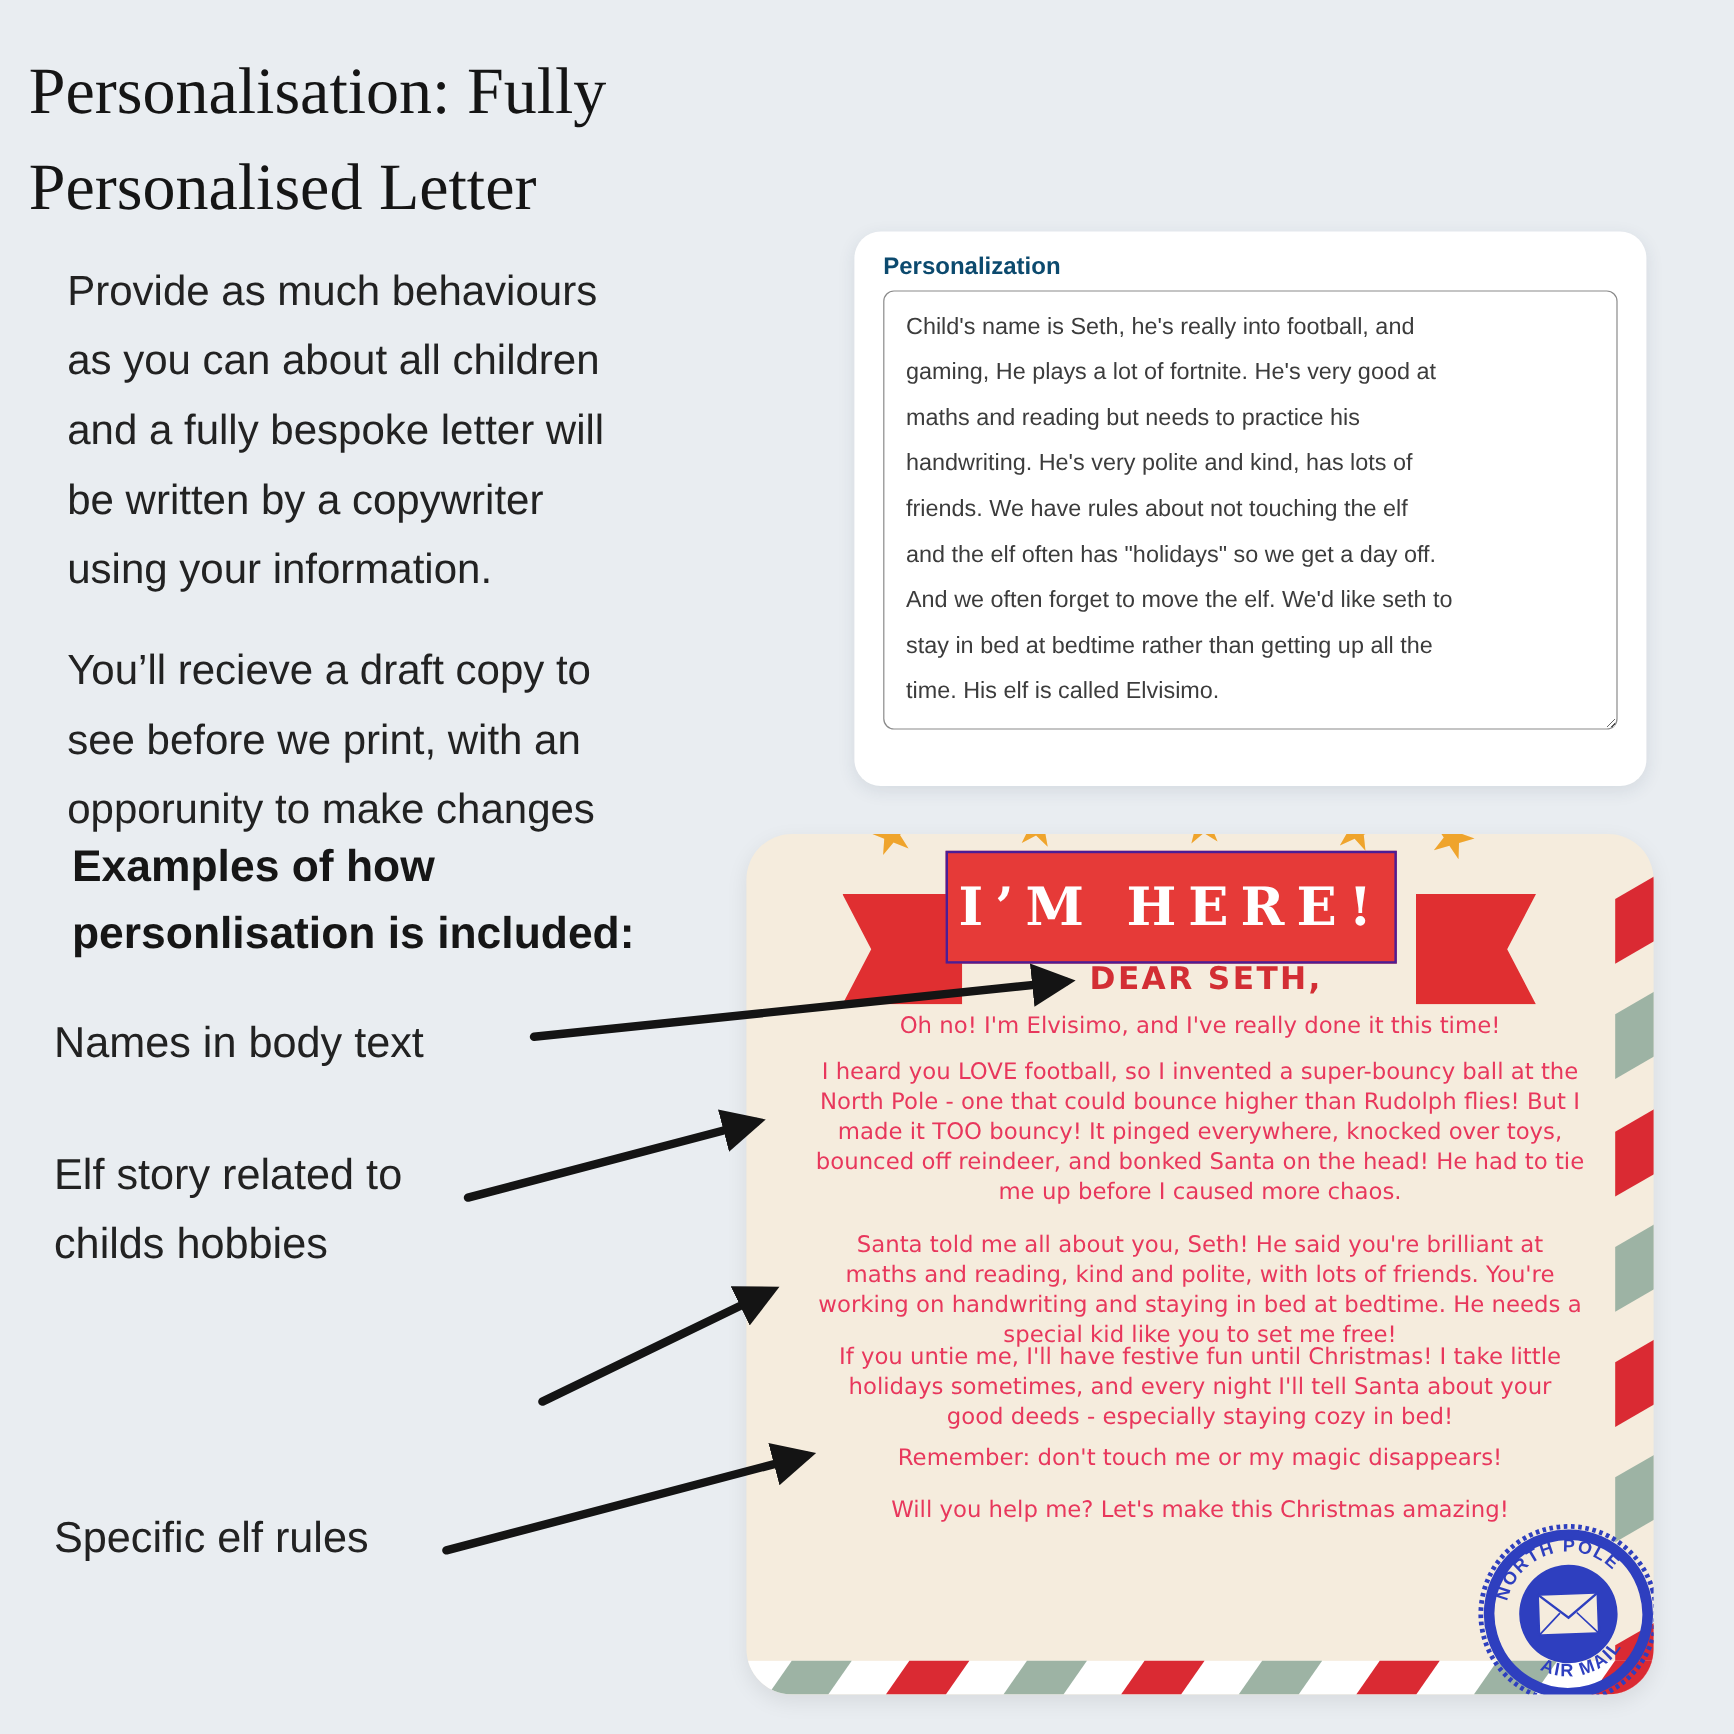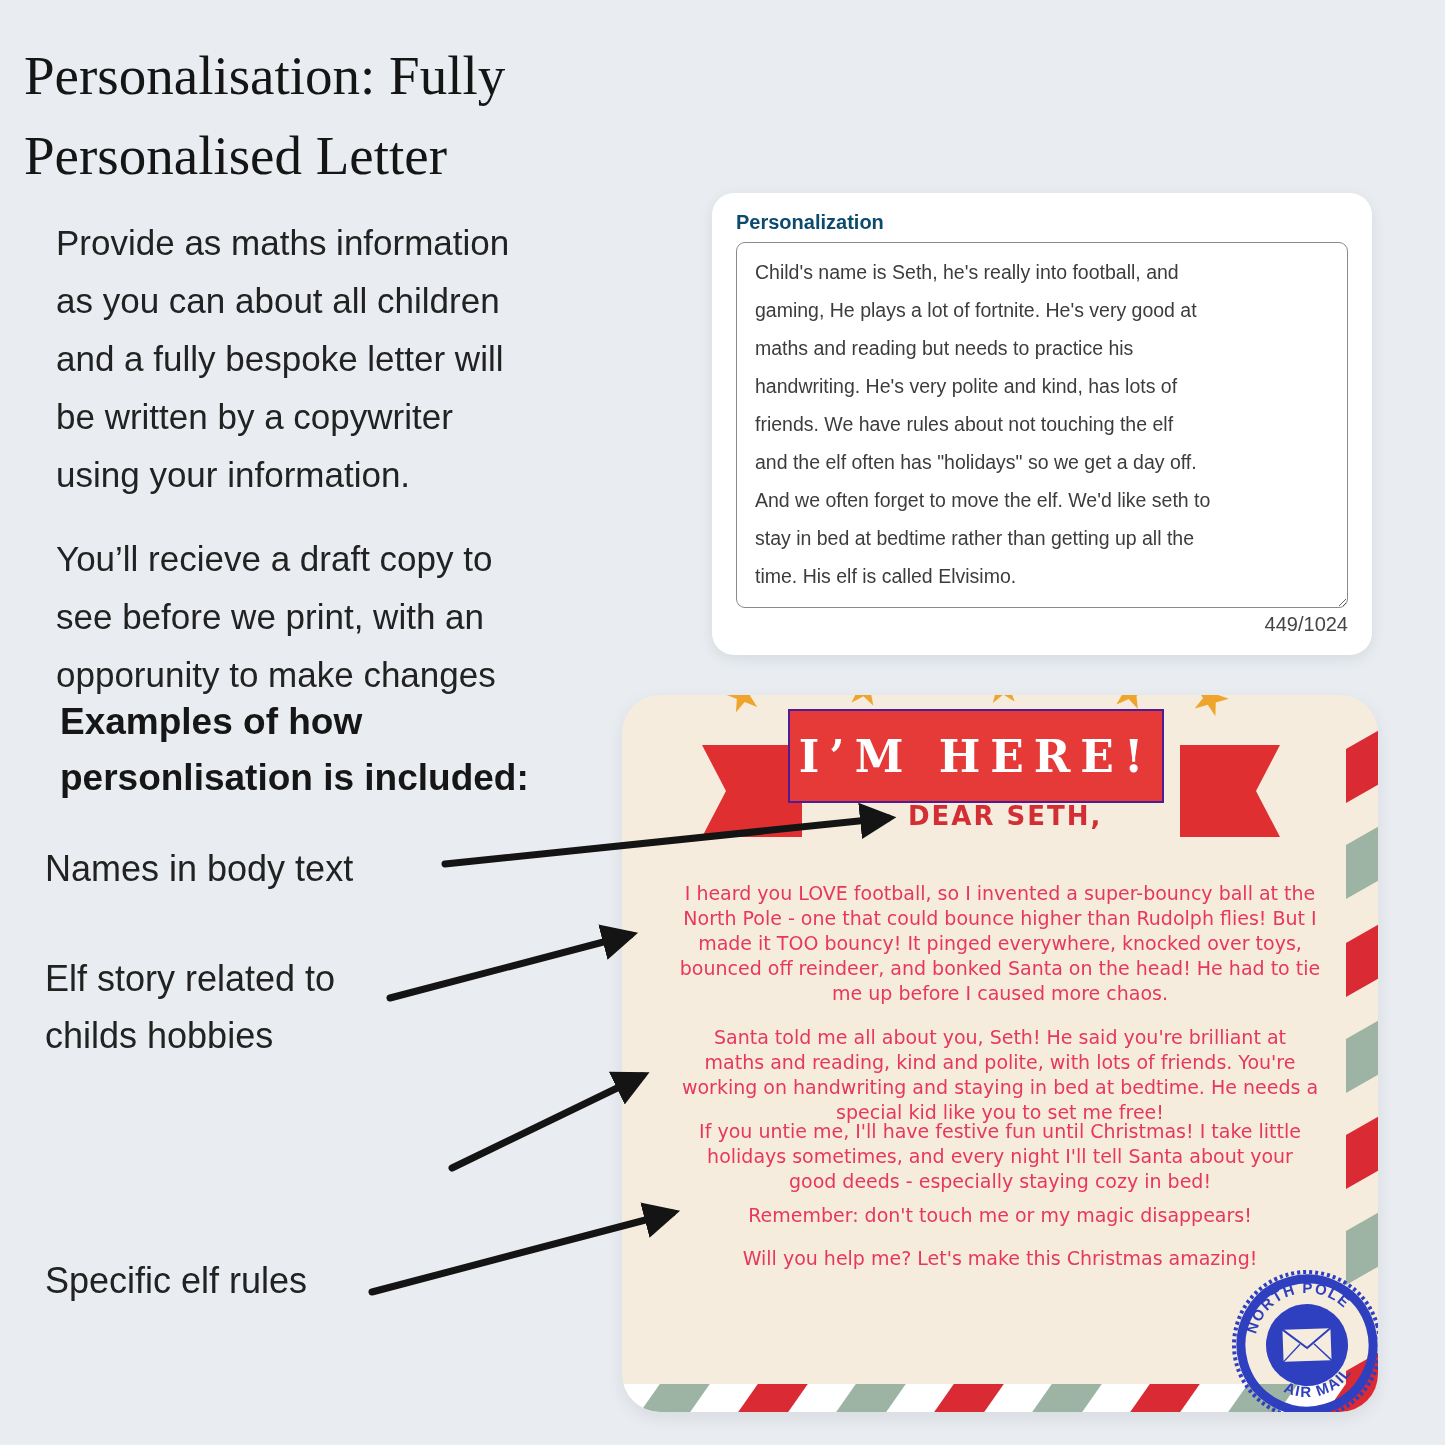--- a/index.html
+++ b/index.html
@@ -67,42 +67,41 @@
 </style>
 </head>
 <body>
 
 <div class="page">
 
   <div class="page-title">Personalisation: Fully
 Personalised Letter</div>
 
   <div class="intro">
-    <p>Provide as maths information
+    <p>Provide as much behaviours
 as you can about all children
 and a fully bespoke letter will
 be written by a copywriter
 using your information.</p>
     <p>You’ll recieve a draft copy to
 see before we print, with an
 opporunity to make changes</p>
   </div>
 
   <div class="form-card">
     <div class="form-label">Personalization</div>
     <textarea spellcheck="false" style="">Child's name is Seth, he's really into football, and
 gaming, He plays a lot of fortnite. He's very good at
 maths and reading but needs to practice his
 handwriting. He's very polite and kind, has lots of
 friends. We have rules about not touching the elf
 and the elf often has "holidays" so we get a day off.
 And we often forget to move the elf. We'd like seth to
 stay in bed at bedtime rather than getting up all the
 time. His elf is called Elvisimo.</textarea>
-    <div class="char-count">449/1024</div>
   </div>
 
   <div class="examples-heading">Examples of how
 personlisation is included:</div>
 
   <div class="example-label" style="top:840px;">Names in body text</div>
   <div class="example-label" style="top:950px;">Elf story related to
 childs hobbies</div>
   <div class="example-label" style="top:1252px;">Specific elf rules</div>
 
@@ -114,20 +113,21 @@
     <span class="star" style="left:488px;top:-27px;transform:rotate(12deg);">★</span>
     <span class="star" style="left:568px;top:-21px;transform:rotate(20deg);">★</span>
 
     <div class="banner-tail tail-left"></div>
     <div class="banner-tail tail-right"></div>
     <div class="banner-center">
       <span class="banner-text">I’M HERE!</span>
     </div>
 
     <div class="letter-salutation">DEAR SETH,</div>
+    <div class="letter-p" style="top:148px;">Oh no! I'm Elvisimo, and I've really done it this time!</div>
     <div class="letter-p" style="top:186px;">I heard you LOVE football, so I invented a super-bouncy ball at the
 North Pole - one that could bounce higher than Rudolph flies! But I
 made it TOO bouncy! It pinged everywhere, knocked over toys,
 bounced off reindeer, and bonked Santa on the head! He had to tie
 me up before I caused more chaos.</div>
     <div class="letter-p" style="top:330px;">Santa told me all about you, Seth! He said you're brilliant at
 maths and reading, kind and polite, with lots of friends. You're
 working on handwriting and staying in bed at bedtime. He needs a
 special kid like you to set me free!</div>
     <div class="letter-p" style="top:424px;">If you untie me, I'll have festive fun until Christmas! I take little

